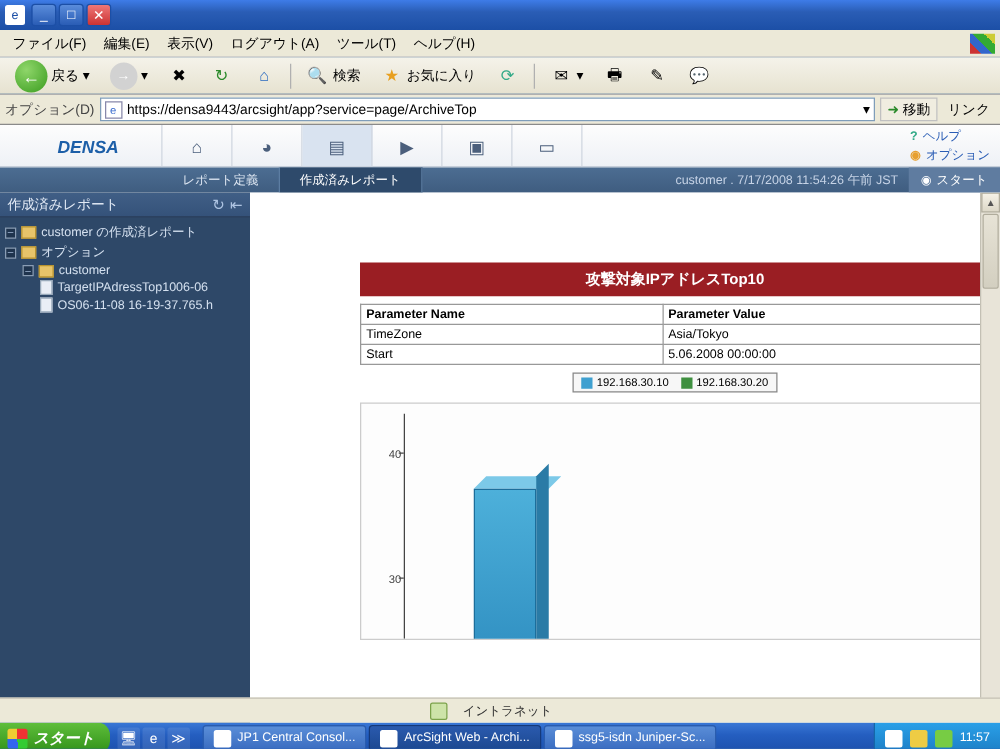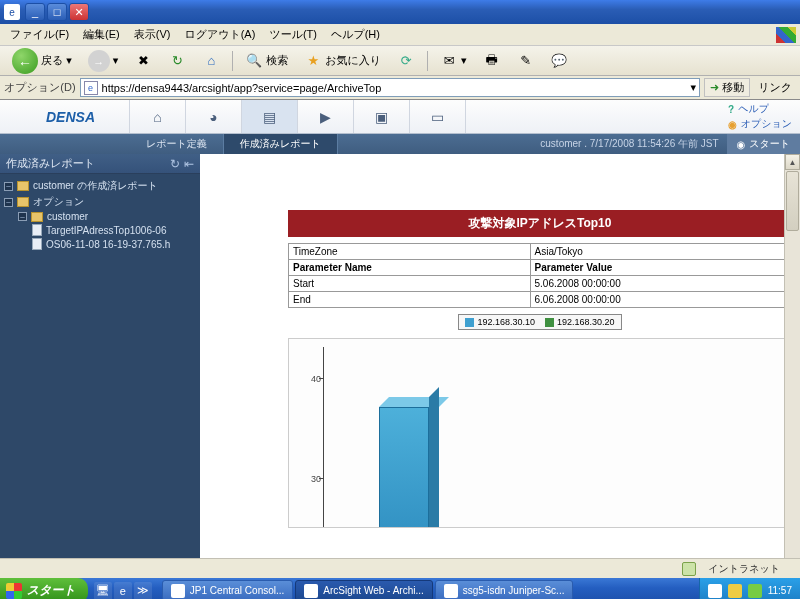--- a/index.html
+++ b/index.html
@@ -79,21 +79,21 @@
 .chart .bar3d { position:absolute; }
 .bar3d .front { position:absolute; inset:0; background: linear-gradient(to bottom,#4db0da,#2d8cbf); border:1px solid #1c6e9b; }
 .bar3d .top { position:absolute; left:0; right:-10px; top:-10px; height:10px; background:#7cc9e8; transform:skewX(-45deg); transform-origin:bottom left; }
 .bar3d .side { position:absolute; right:-10px; top:-10px; width:10px; bottom:0; background:#2a7ba6; transform:skewY(-45deg); transform-origin:top left; }
 
 .vscroll { position:absolute; right:0; top:0; bottom:0; width:16px; background:#e8e4d8; border-left:1px solid #c3c0b4; }
 .vscroll .arr { height:16px; background:linear-gradient(#f5f2e7,#ddd8c8); border:1px solid #b0ac9c; display:flex;align-items:center;justify-content:center;font-size:8px;color:#555;cursor:pointer; }
 .vscroll .arr.dn{ position:absolute; bottom:0; left:0; right:0; }
 .vscroll .thumb { position:absolute; left:1px; right:1px; top:17px; height:60px; background:linear-gradient(#e7e3d6,#d3cfc0); border:1px solid #b0ac9c; border-radius:2px; cursor:pointer; }
 
-.statusbar { position:absolute; left:0; right:0; bottom:0; height:20px; background:#ece9d8; border-top:1px solid #c3c0b4; display:flex; align-items:center; justify-content:flex-end; padding:0 20px 0 6px; font-size:10px; color:#333; gap:12px;margin-top:44px; }
+.statusbar { position:absolute; left:0; right:0; bottom:0; height:20px; background:#ece9d8; border-top:1px solid #c3c0b4; display:flex; align-items:center; justify-content:center; padding:0 20px 0 6px; font-size:10px; color:#333; gap:12px;margin-top:44px; }
 .statusbar .zone-icon{ width:14px;height:14px; background:#cde3a8; border:1px solid #7ba24a; border-radius:2px; }
 
 
 .taskbar { height: 25px; background: linear-gradient(to bottom,#3a78d6 0%,#245ec0 40%,#1c4faa 100%); display: flex; align-items: center; font-size: 10px; color: #fff; }
 .startbtn { height: 100%; background: linear-gradient(to bottom,#5fbf3b,#2f8f18); display: flex; align-items: center; gap: 5px; padding: 0 12px 0 6px; cursor: pointer; border-radius: 0 10px 10px 0; font-size: 12px; font-weight:bold; font-style:italic; }
 .startbtn .winflag { width:16px;height:16px; background: conic-gradient(#e33 0 25%,#3c3 0 50%,#36e 0 75%,#ec3 0); border-radius:2px; }
 .ql { display:flex; align-items:center; gap:2px; padding:0 6px; }
 .ql .qlicon { width:18px; height:18px; cursor:pointer; border-radius:2px; display:flex;align-items:center;justify-content:center;font-size:11px; background:rgba(255,255,255,.1); }
 .tasks { display: flex; gap: 2px; padding: 0 4px; flex: 1; }
 .tasks .task { height: 21px; background: linear-gradient(#5a8ed8,#3a6cc0); border: 1px solid #2a5cae; border-radius: 3px; display: flex; align-items: center; gap: 5px; padding: 0 8px; cursor: pointer; max-width: 155px; overflow:hidden; white-space:nowrap; }
@@ -265,34 +265,30 @@
             </div>
       </div>
     </div>
 
     <div class="content">
       <div class="report">
         <div class="rpt-title">攻撃対象IPアドレスTop10</div>
         <table class="param-table">
           <tbody>
                 <tr>
+                  <th>Parameter Name</th>
+                  <th>Parameter Value</th>
+                </tr>
+          <tr>
                   <td>TimeZone</td>
                   <td>Asia/Tokyo</td>
                 </tr>
           <tr>
-                  <th>Parameter Name</th>
-                  <th>Parameter Value</th>
-                </tr>
-          <tr>
                   <td>Start</td>
                   <td>5.06.2008 00:00:00</td>
-                </tr>
-          <tr>
-                  <td>End</td>
-                  <td>6.06.2008 00:00:00</td>
                 </tr>
         </tbody>
             </table>
         <div class="legend">
           <span><span class="sw" style="background:#3fa0d0"></span><span>192.168.30.10</span></span>
           <span><span class="sw" style="background:#3f9040"></span><span>192.168.30.20</span></span>
         </div>
         <div class="chart">
           <div class="yaxis">
             <span class="ylab" style="bottom:148px">40</span>

